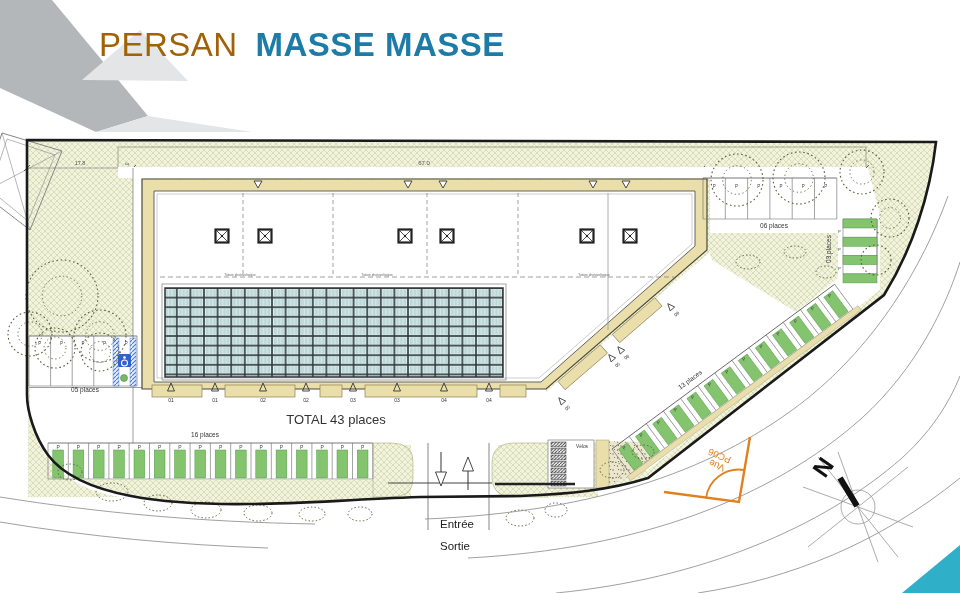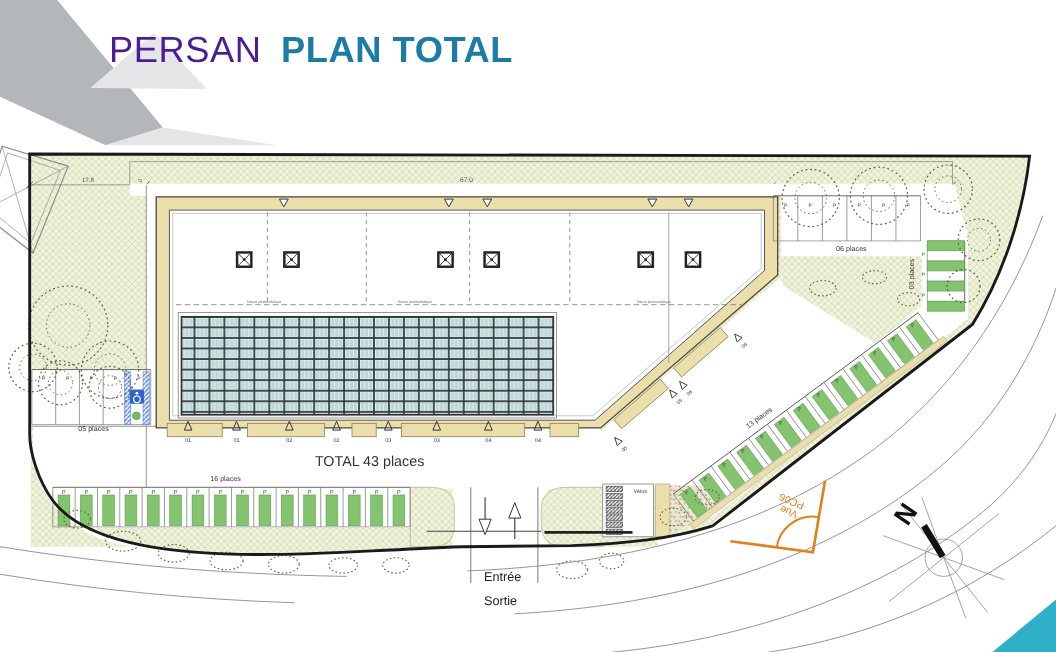--- a/index.html
+++ b/index.html
@@ -1,29 +1,29 @@
 <!DOCTYPE html>
 <html><head>
 <meta charset="utf-8">
 <style>
   html,body{margin:0;padding:0}
   body{width:960px;height:593px;position:relative;background:#fff;overflow:hidden;
        font-family:"Liberation Sans", sans-serif;}
   .header{position:absolute;left:99px;top:26px;font-size:33px;letter-spacing:.5px;z-index:2;white-space:nowrap}
-  .header .primary{color:#4c1d95;font-weight:400}
+  .header .primary{color:#a16207;font-weight:400}
   .header .secondary{color:#1d7ca7;font-weight:700;margin-left:8px}
   svg#plan{position:absolute;left:0;top:0;z-index:1}
   text{font-family:"Liberation Sans", sans-serif;}
 </style>
 </head>
 <body>
 
 <div class="header">
   <span class="primary">PERSAN</span>
-  <span class="secondary">PLAN TOTAL</span>
+  <span class="secondary">MASSE MASSE</span>
 </div>
 
 <svg id="plan" width="960" height="593" viewBox="0 0 960 593">
   <defs>
     <pattern id="hatch" width="6" height="6" patternUnits="userSpaceOnUse">
       <rect width="6" height="6" fill="#f1f3dc"></rect>
       <path d="M0,0 L6,6 M6,0 L0,6" stroke="#c6ca9e" stroke-width="0.55"></path>
     </pattern>
     <pattern id="pv" width="13.6" height="9.6" patternUnits="userSpaceOnUse">
       <rect width="13.6" height="9.6" fill="#dcedec"></rect>

